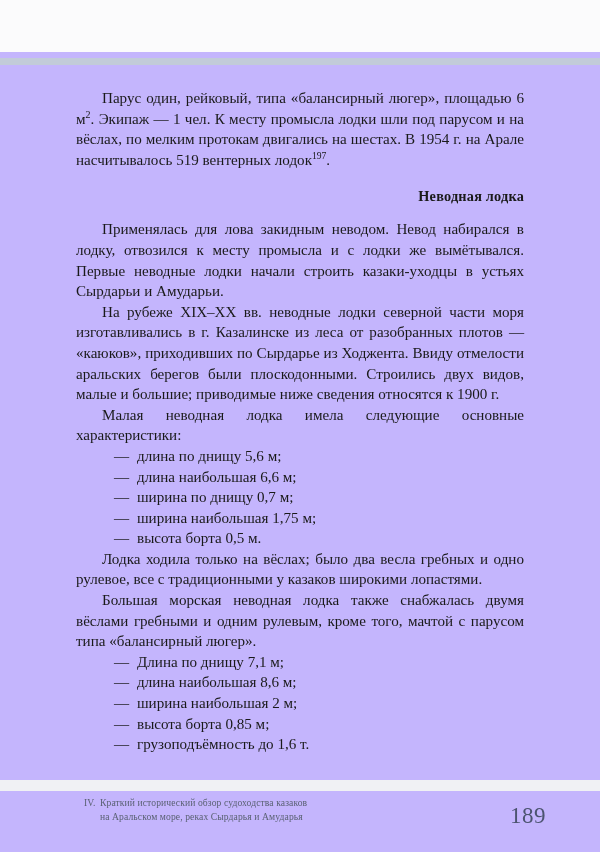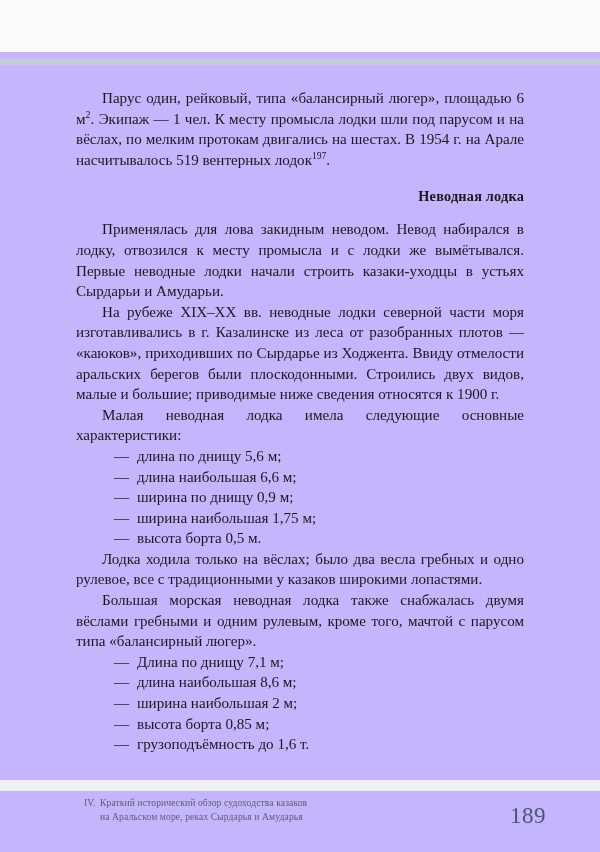--- a/index.html
+++ b/index.html
@@ -178,21 +178,21 @@
 
     <p class="para">Применялась для лова закидным неводом. Невод набирался в лодку, отвозился к месту промысла и с лодки же вымётывался. Первые неводные лодки начали строить казаки-уходцы в устьях Сырдарьи и Амударьи.</p>
 
     <p class="para">На рубеже XIX–XX вв. неводные лодки северной части моря изготавливались в г. Казалинске из леса от разобранных плотов — «каюков», приходивших по Сырдарье из Ходжента. Ввиду отмелости аральских берегов были плоскодонными. Строились двух видов, малые и большие; приводимые ниже сведения относятся к 1900 г.</p>
 
     <p class="para">Малая неводная лодка имела следующие основные характеристики:</p>
 
     <ul class="spec-list">
       <li><span class="dash">—</span><span>длина по днищу 5,6 м;</span></li>
       <li><span class="dash">—</span><span>длина наибольшая 6,6 м;</span></li>
-      <li><span class="dash">—</span><span>ширина по днищу 0,9 м;</span></li>
+      <li><span class="dash">—</span><span>ширина по днищу 0,7 м;</span></li>
       <li><span class="dash">—</span><span>ширина наибольшая 1,75 м;</span></li>
       <li><span class="dash">—</span><span>высота борта 0,5 м.</span></li>
     </ul>
 
     <p class="para">Лодка ходила только на вёслах; было два весла гребных и одно рулевое, все с традиционными у казаков широкими лопастями.</p>
 
     <p class="para">Большая морская неводная лодка также снабжалась двумя вёслами гребными и одним рулевым, кроме того, мачтой с парусом типа «балансирный люгер».</p>
 
     <ul class="spec-list">
       <li><span class="dash">—</span><span>Длина по днищу 7,1 м;</span></li>

